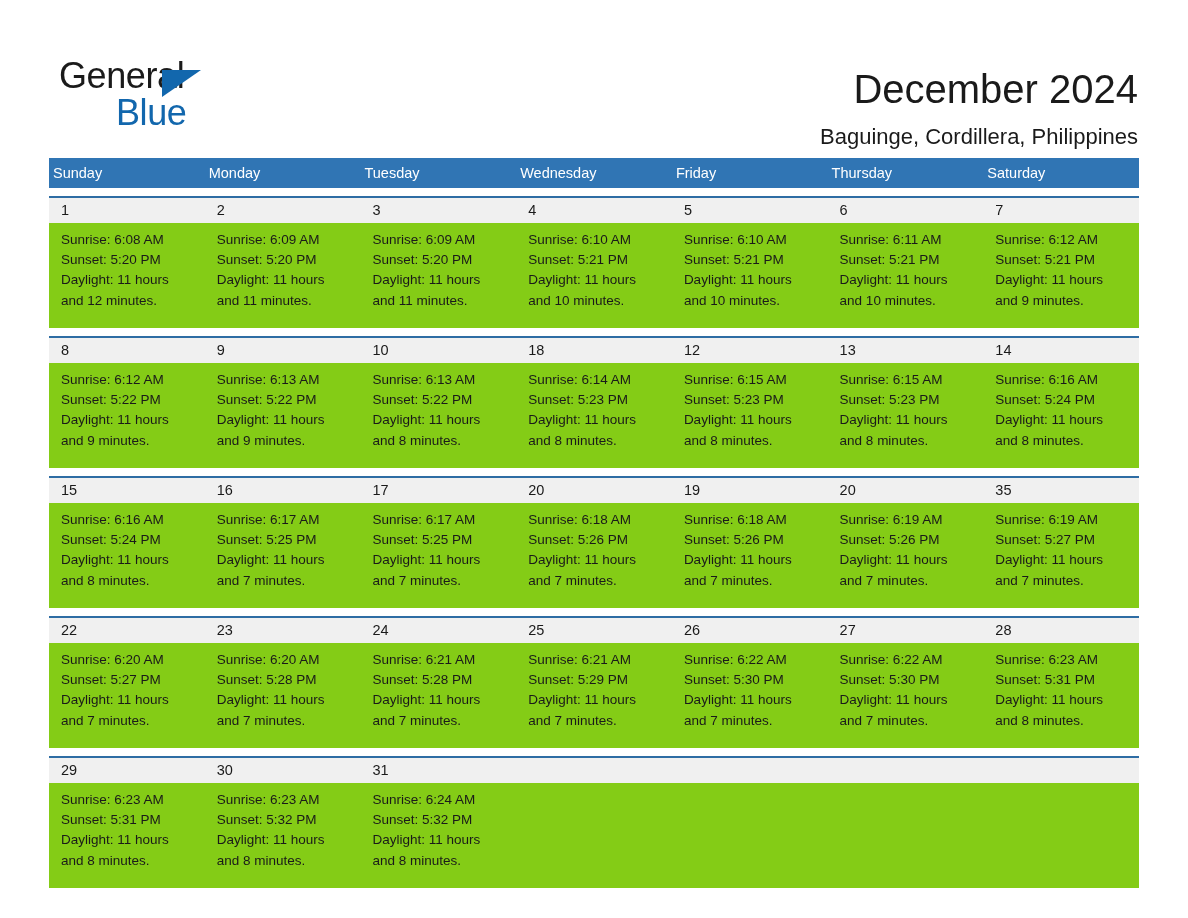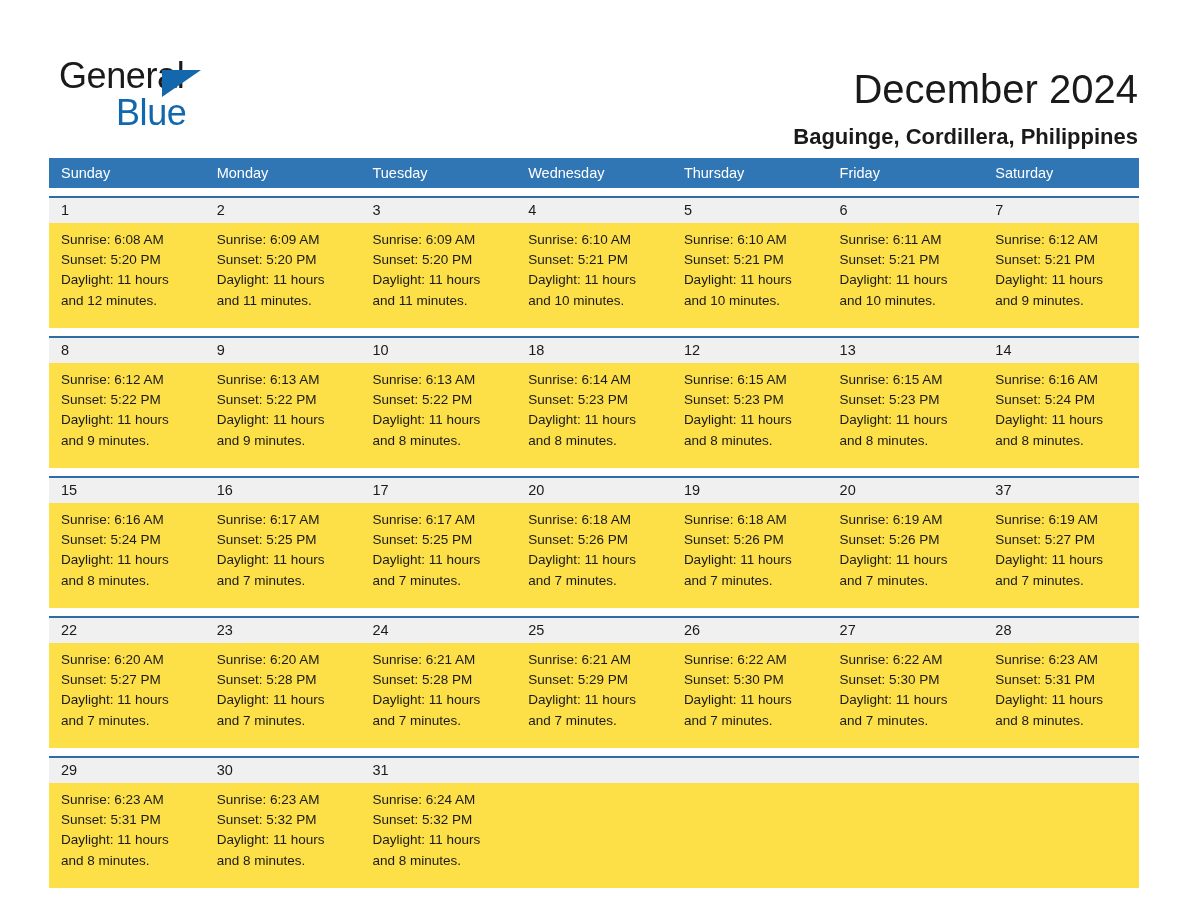--- a/index.html
+++ b/index.html
@@ -78,21 +78,21 @@
   }
   .cal-title {
     font-size: 40px;
     font-weight: 400;
     color: #1a1a1a;
     line-height: 52px;
     white-space: nowrap;
   }
   .cal-subtitle {
     font-size: 22px;
-    font-weight: 700;
+    font-weight: 400;
     color: #1a1a1a;
     line-height: 32px;
     margin-top: 6px;
     white-space: nowrap;
   }
 
   
   .calendar {
     position: absolute;
     left: 49px;
@@ -103,21 +103,21 @@
     display: flex;
     background: #3075b4;
     height: 30px;
   }
   .weekday {
     flex: 1 1 0;
     min-width: 0;
     color: #ffffff;
     font-size: 14.5px;
     line-height: 30px;
-    padding-left: 12px;
+    padding-left: 4px;
     box-sizing: border-box;
     white-space: nowrap;
     overflow: hidden;
   }
   .week {
     border-top: 2px solid #2e6da4;
     margin-top: 8px;
   }
   .week:first-of-type {
     border-top: none;
@@ -132,21 +132,21 @@
     flex: 1 1 0;
     min-width: 0;
     font-size: 14.5px;
     line-height: 25px;
     padding-left: 12px;
     box-sizing: border-box;
     color: #1a1a1a;
   }
   .details-row {
     display: flex;
-    background: #fde047;
+    background: #84cc16;
     height: 105px;
   }
   .details {
     flex: 1 1 0;
     min-width: 0;
     padding: 7px 10px 0 12px;
     box-sizing: border-box;
     font-size: 13.5px;
     line-height: 20.2px;
     color: #1a1a1a;
@@ -178,22 +178,22 @@
 
   </div>
 
   <div class="calendar">
 
     <div class="weekday-row">
       <div class="weekday">Sunday</div>
       <div class="weekday">Monday</div>
       <div class="weekday">Tuesday</div>
       <div class="weekday">Wednesday</div>
+      <div class="weekday">Friday</div>
       <div class="weekday">Thursday</div>
-      <div class="weekday">Friday</div>
       <div class="weekday">Saturday</div>
     </div>
 
     <div class="week">
       <div class="daynum-row">
         <div class="daynum">1</div>
         <div class="daynum">2</div>
         <div class="daynum">3</div>
         <div class="daynum">4</div>
         <div class="daynum">5</div>
@@ -303,21 +303,21 @@
     </div>
 
     <div class="week">
       <div class="daynum-row">
         <div class="daynum">15</div>
         <div class="daynum">16</div>
         <div class="daynum">17</div>
         <div class="daynum">20</div>
         <div class="daynum">19</div>
         <div class="daynum">20</div>
-        <div class="daynum">37</div>
+        <div class="daynum">35</div>
       </div>
       <div class="details-row">
         <div class="details">
           <div class="line">Sunrise: 6:16 AM</div>
           <div class="line">Sunset: 5:24 PM</div>
           <div class="line">Daylight: 11 hours</div>
           <div class="line">and 8 minutes.</div>
         </div>
         <div class="details">
           <div class="line">Sunrise: 6:17 AM</div>

